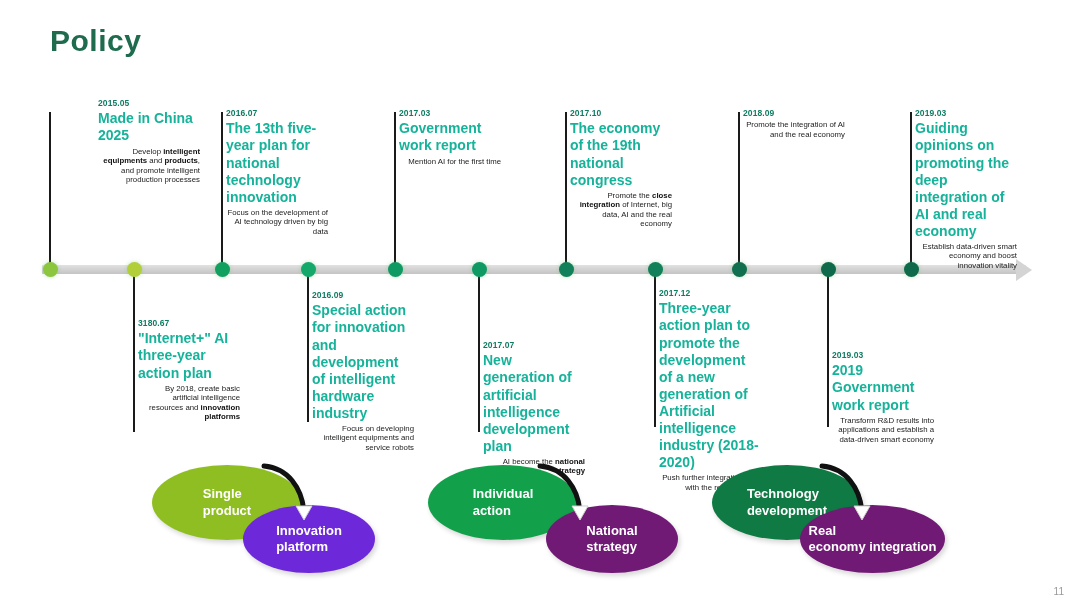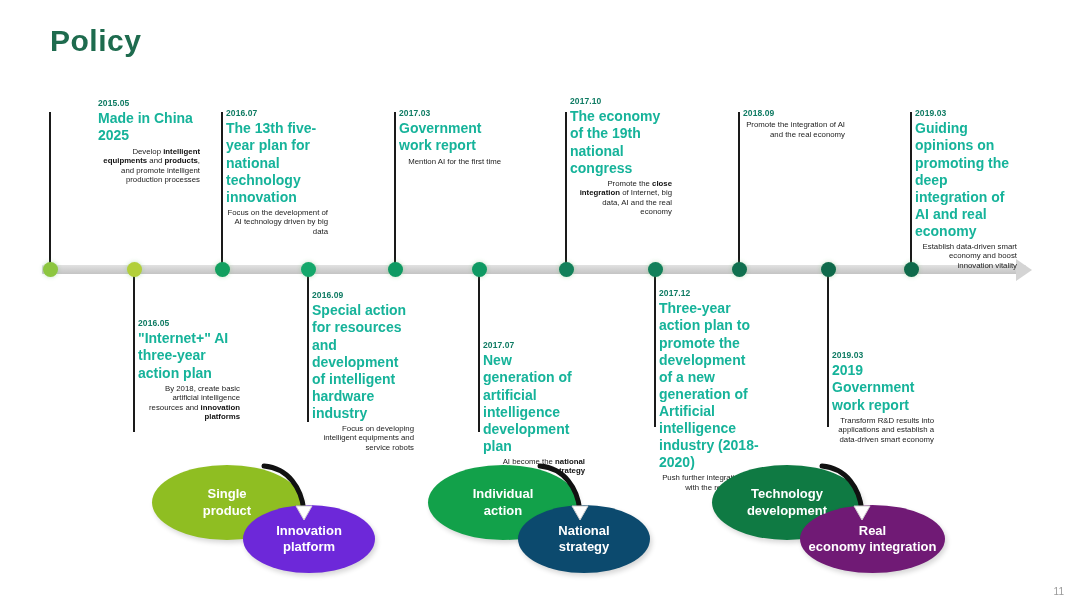--- a/index.html
+++ b/index.html
@@ -75,21 +75,20 @@
     color:#222222;
     text-align:right;
   }
   .block .desc b{font-weight:bold;color:#111;}
 
   
   .ell{
     position:absolute;
     border-radius:50%;
     display:flex;align-items:center;justify-content:center;
-    text-align:center;
     font-weight:bold;
     color:#ffffff;
     line-height:1.25;
     box-shadow:2px 3px 5px rgba(0,0,0,.16);
   }
   .ell.back{font-size:13px;}
   .ell.front{font-size:13px;}
   .arrow-svg{position:absolute;overflow:visible;z-index:6;}
 
   .page-num{
@@ -124,50 +123,50 @@
       </div>
       <div class="node" style="left: 388px; background: rgb(15, 154, 99);"></div>
       <div class="stem" style="left: 394px; top: 112px; height: 155px;"></div>
       <div class="block" style="left: 399px; top: 108px;">
         <div class="date">2017.03</div>
         <div class="headline">Government work report</div>
         <div class="desc">Mention AI for the first time</div>
       </div>
       <div class="node" style="left: 559px; background: rgb(18, 128, 90);"></div>
       <div class="stem" style="left: 565px; top: 112px; height: 155px;"></div>
-      <div class="block" style="left: 570px; top: 96px;">
+      <div class="block" style="left: 570px; top: 108px;">
         <div class="date">2017.10</div>
         <div class="headline">The economy of the 19th national congress</div>
         <div class="desc">Promote the <b>close integration</b> of Internet, big data, AI and the real economy</div>
       </div>
       <div class="node" style="left: 732px; background: rgb(16, 112, 79);"></div>
       <div class="stem" style="left: 738px; top: 112px; height: 155px;"></div>
       <div class="block" style="left: 743px; top: 108px;">
         <div class="date">2018.09</div>
         <div class="desc">Promote the integration of AI and the real economy</div>
       </div>
       <div class="node" style="left: 904px; background: rgb(14, 106, 74);"></div>
       <div class="stem" style="left: 910px; top: 112px; height: 155px;"></div>
       <div class="block" style="left: 915px; top: 108px;">
         <div class="date">2019.03</div>
         <div class="headline">Guiding opinions on promoting the deep integration of AI and real economy</div>
         <div class="desc">Establish data-driven smart economy and boost innovation vitality</div>
       </div>
       <div class="node" style="left: 127px; background: rgb(178, 207, 58);"></div>
       <div class="stem" style="left: 133px; top: 272px; height: 160px;"></div>
       <div class="block" style="left: 138px; top: 318px;">
-        <div class="date">2016.05</div>
+        <div class="date">3180.67</div>
         <div class="headline">"Internet+" AI three-year action plan</div>
         <div class="desc">By 2018, create basic artificial intelligence resources and <b>innovation platforms</b></div>
       </div>
       <div class="node" style="left: 301px; background: rgb(20, 168, 107);"></div>
       <div class="stem" style="left: 307px; top: 272px; height: 150px;"></div>
       <div class="block" style="left: 312px; top: 290px;">
         <div class="date">2016.09</div>
-        <div class="headline">Special action for resources and development of intelligent hardware industry</div>
+        <div class="headline">Special action for innovation and development of intelligent hardware industry</div>
         <div class="desc">Focus on developing intelligent equipments and service robots</div>
       </div>
       <div class="node" style="left: 472px; background: rgb(15, 154, 99);"></div>
       <div class="stem" style="left: 478px; top: 272px; height: 160px;"></div>
       <div class="block" style="left: 483px; top: 340px;">
         <div class="date">2017.07</div>
         <div class="headline">New generation of artificial intelligence development plan</div>
         <div class="desc">AI become the <b>national strategy</b></div>
       </div>
       <div class="node" style="left: 648px; background: rgb(18, 128, 90);"></div>
@@ -193,21 +192,21 @@
       <div class="ell front" style="left: 243px; top: 505px; width: 132px; height: 68px; background: #6d28d9;">
         <span>Innovation<br>platform</span>
       </div>
       <svg class="arrow-svg" width="70" height="70" style="left: 262px; top: 462px;">
         <path d="M 2 4 C 26 6, 40 26, 42 50" stroke="#111111" stroke-width="5" fill="none" stroke-linecap="round"></path>
         <path d="M 34 44 L 42 58 L 50 44 Z" fill="#ffffff" stroke="#cfcfcf" stroke-width="1"></path>
       </svg>
       <div class="ell back" style="left: 428px; top: 465px; width: 150px; height: 75px; background: rgb(18, 161, 74);">
         <span>Individual<br>action</span>
       </div>
-      <div class="ell front" style="left: 518px; top: 505px; width: 132px; height: 68px; background: #0c4a6e;">
+      <div class="ell front" style="left: 546px; top: 505px; width: 132px; height: 68px; background: #701a75;">
         <span>National<br>strategy</span>
       </div>
       <svg class="arrow-svg" width="70" height="70" style="left: 538px; top: 462px;">
         <path d="M 2 4 C 26 6, 40 26, 42 50" stroke="#111111" stroke-width="5" fill="none" stroke-linecap="round"></path>
         <path d="M 34 44 L 42 58 L 50 44 Z" fill="#ffffff" stroke="#cfcfcf" stroke-width="1"></path>
       </svg>
       <div class="ell back" style="left: 712px; top: 465px; width: 150px; height: 75px; background: rgb(15, 122, 67);">
         <span>Technology<br>development</span>
       </div>
       <div class="ell front" style="left: 800px; top: 505px; width: 145px; height: 68px; background: #701a75;">

